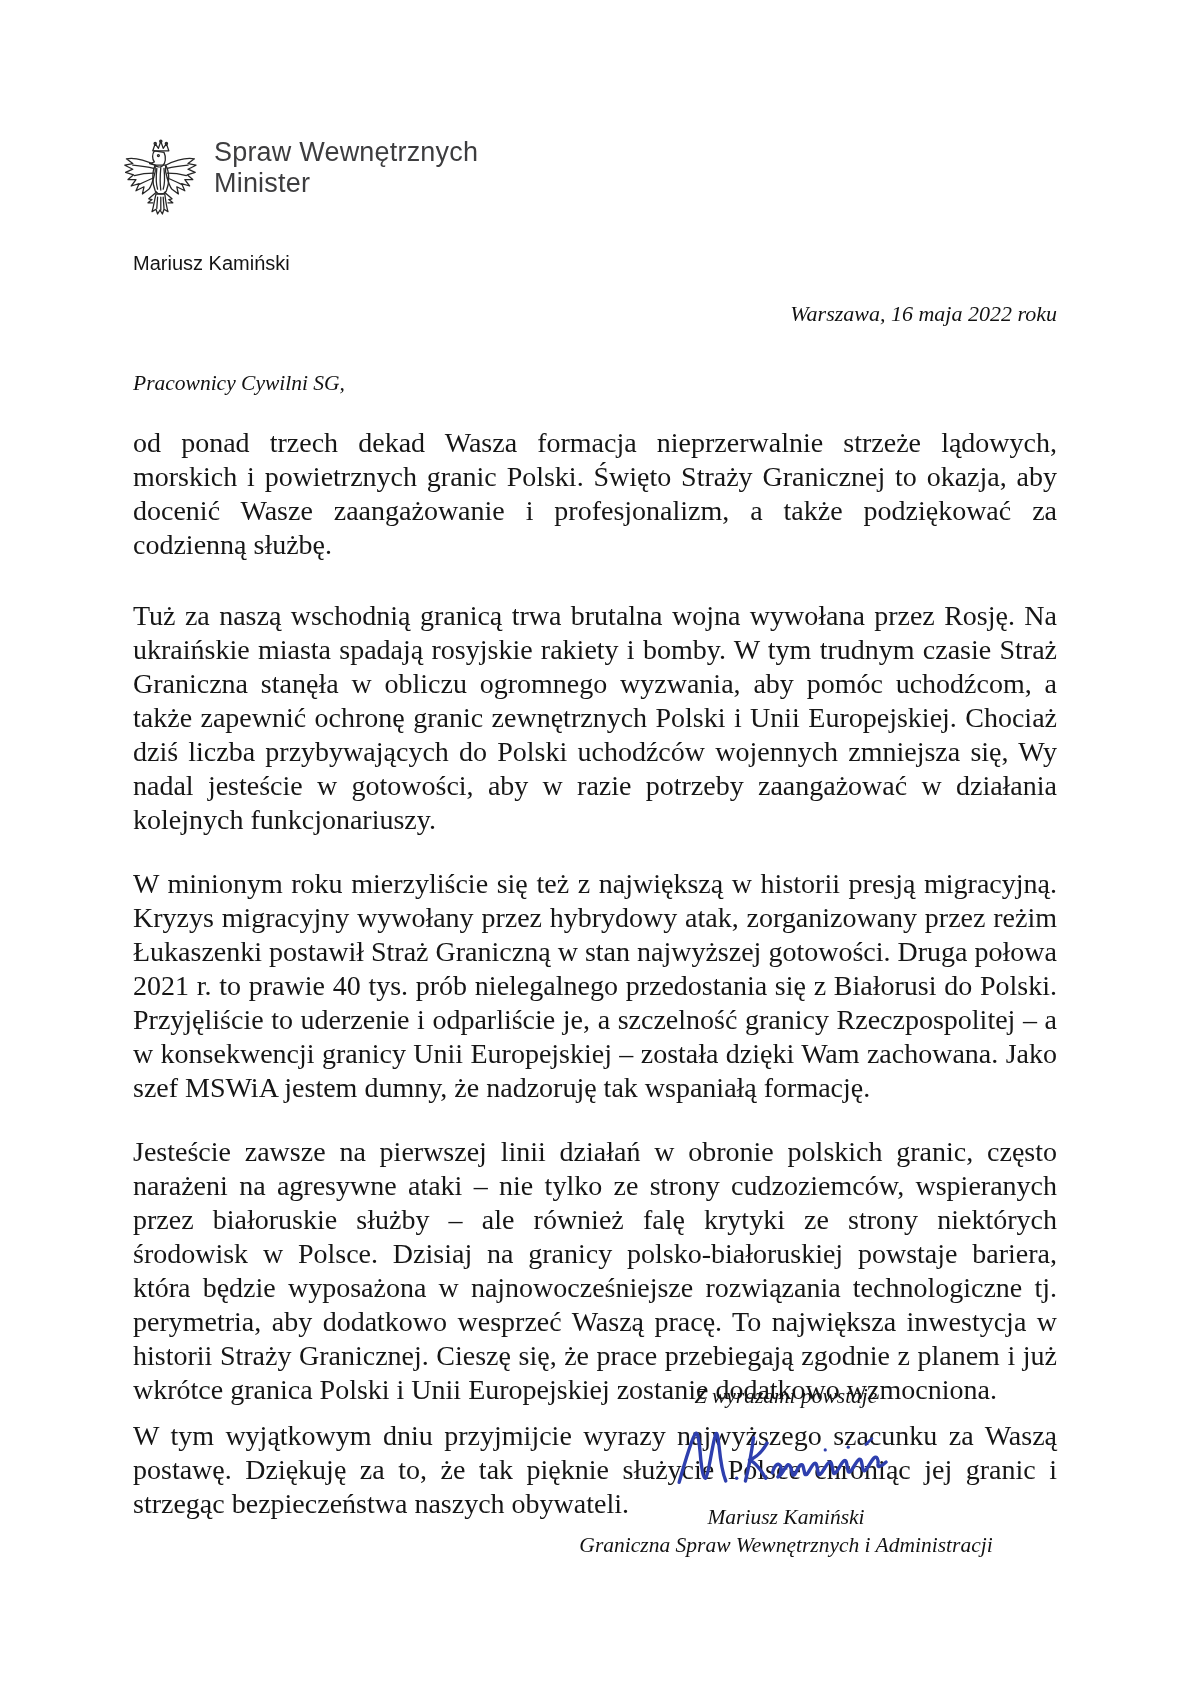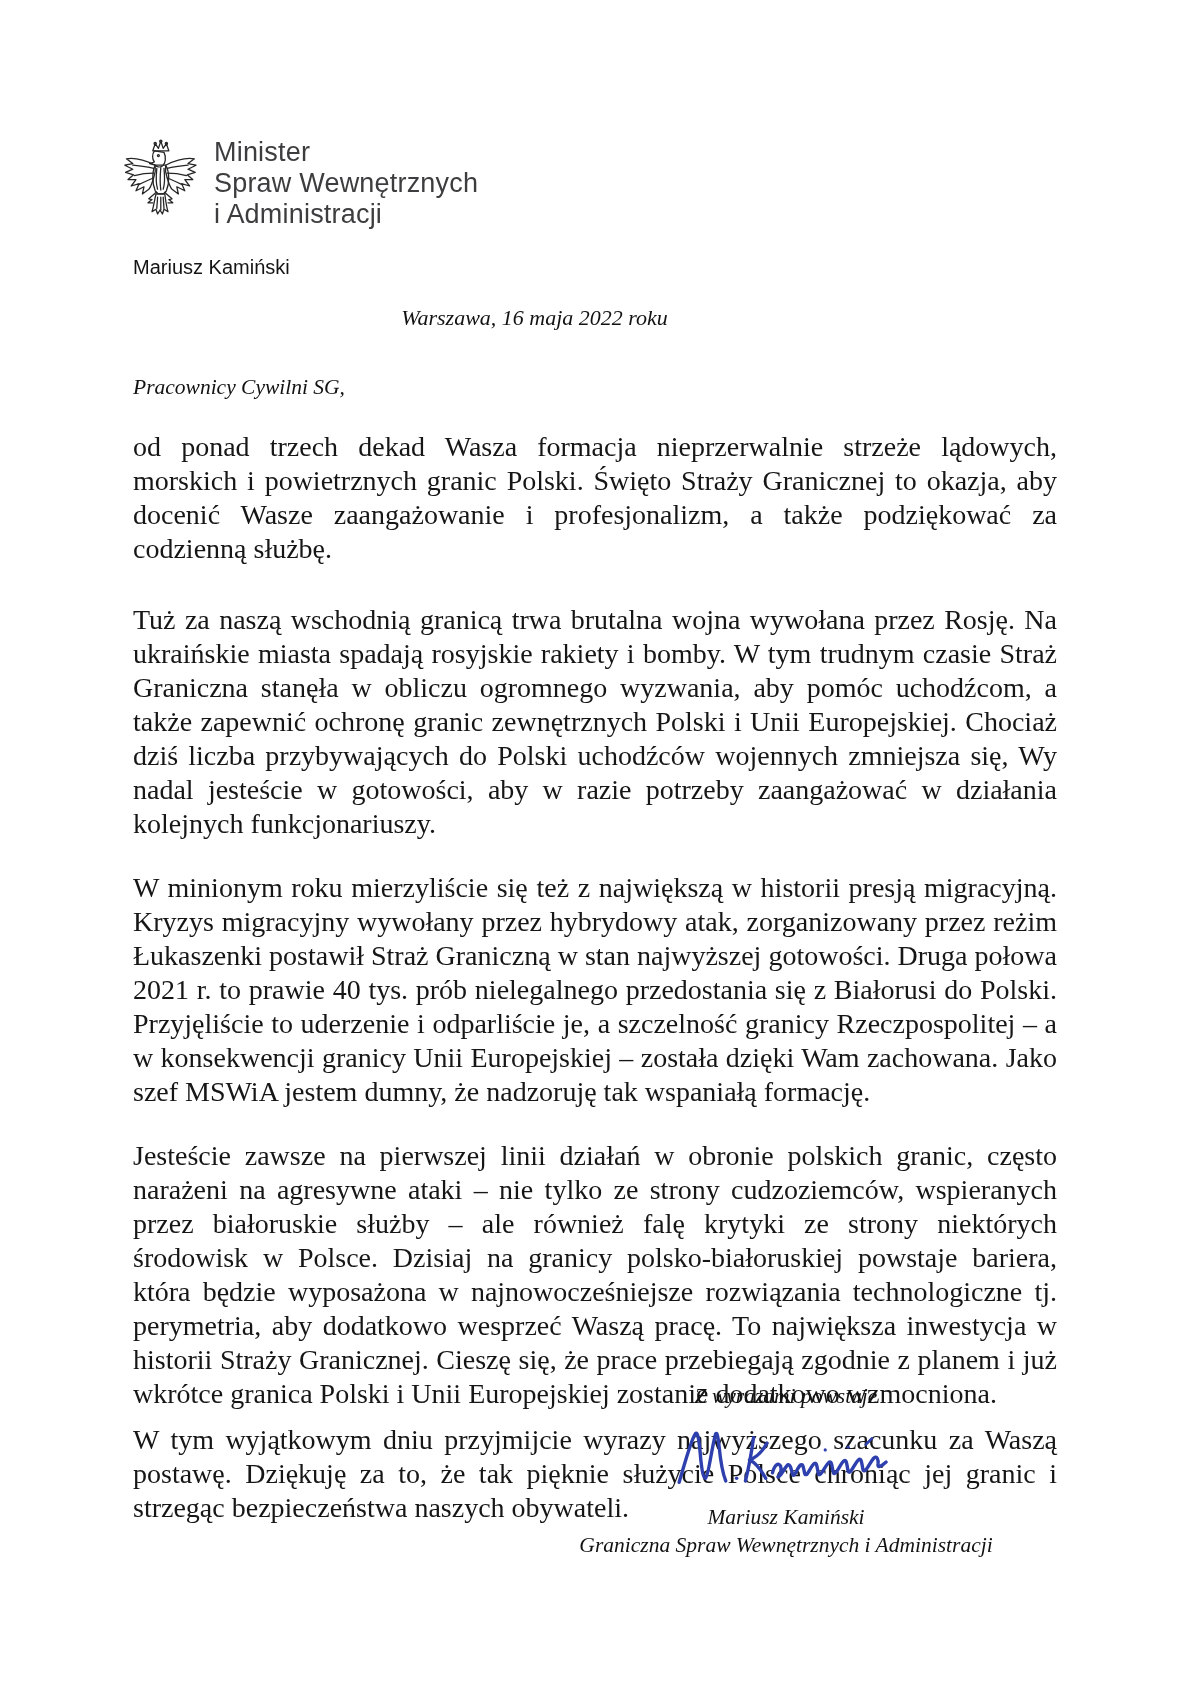--- a/index.html
+++ b/index.html
@@ -26,21 +26,21 @@
     letter-spacing:.2px;
   }
   .sender-name{
     font-family:"Liberation Sans", sans-serif;
     font-size:20px;color:#141414;
     margin:26px 0 0 133px;
   }
   
   .dateline{
     margin:26px 134px 0 0;
-    text-align:center;
+    text-align:right;
     font-style:italic;
     font-size:22px;
     color:#121212;
     padding-left:12px;
   }
   
   .salutation{
     margin:40px 133px 0 133px;
     font-style:italic;
     font-size:21.5px;
@@ -98,23 +98,22 @@
 
       <path d="M57,34 C69,28 81,24 93,26 L85,32 L95,34 L85,39 L94,43 L84,46 L91,52 L81,52 L87,60 L77,57 L81,66 L71,61 L73,70 L65,64 C61,60 59,50 57,42 Z"></path>
       <path d="M59,38 C67,36 75,35 85,34 M59,44 C67,44 75,45 83,47 M59,50 C65,52 71,55 77,58"></path>
 
       <path d="M45,68 L36,76 L40,77 L35,81 L41,81 M56,68 L65,76 L61,77 L66,81 L60,81"></path>
 
       <path d="M45,70 C43,78 42,86 40,92 L45,89 L47,95 L50,90 L53,95 L55,89 L60,92 C58,86 57,78 56,70 Z"></path>
       <path d="M47,74 L46,88 M51,74 L51,90 M54,74 L55,88"></path>
     </svg>
     <div class="ministry-title">
+      <div>Spraw Wewnętrznych</div>
       <div>Minister</div>
-      <div>Spraw Wewnętrznych</div>
-      <div>i Administracji</div>
     </div>
   </div>
 
   <div class="sender-name">Mariusz Kamiński</div>
 
   <div class="dateline">Warszawa, 16 maja 2022 roku</div>
 
   <div class="salutation">
     <div>Pracownicy Cywilni SG,</div>
   </div>

